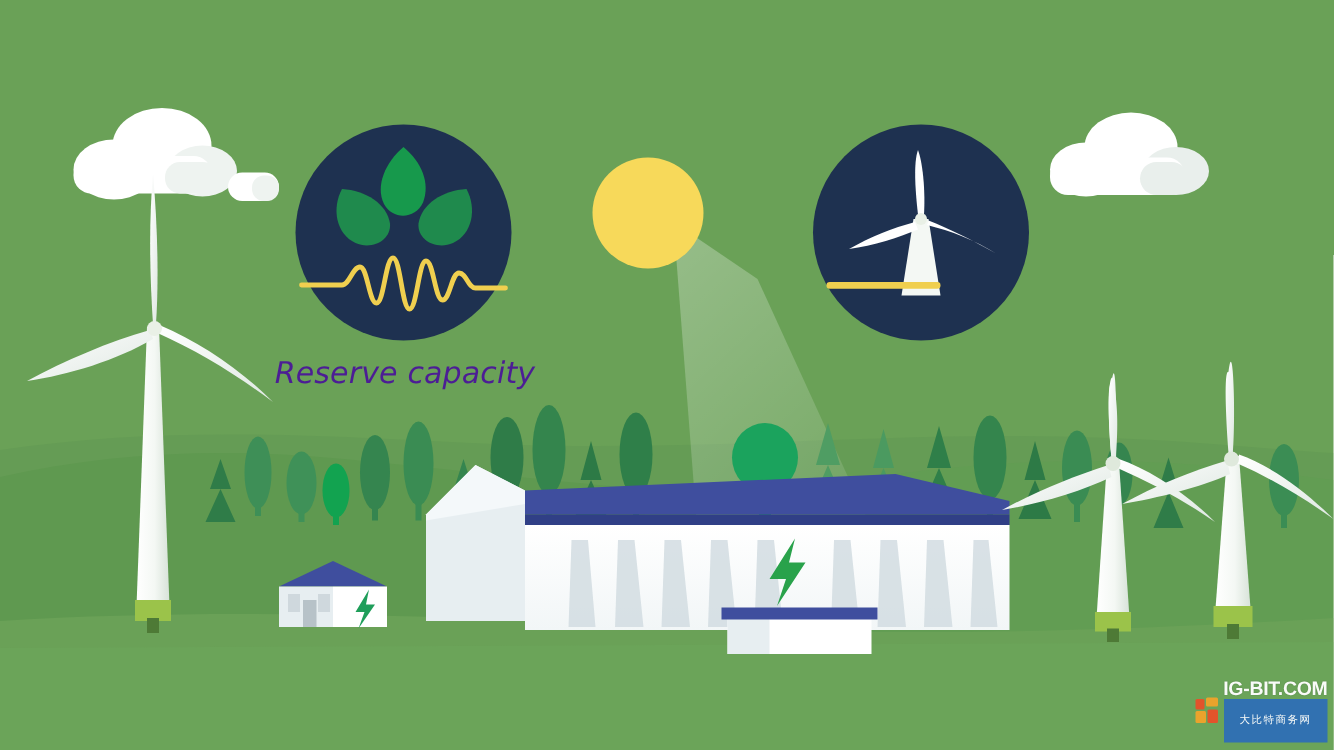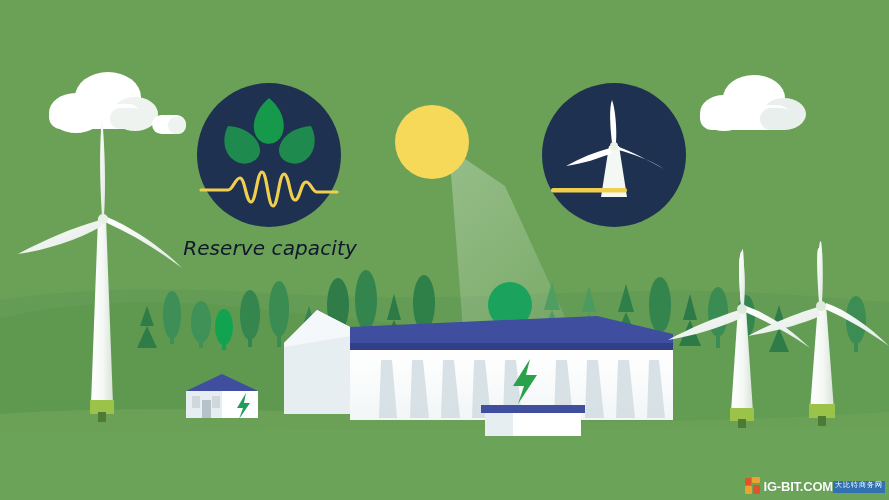--- a/index.html
+++ b/index.html
@@ -19,21 +19,21 @@
   }
   #scene svg.layer {
     position: absolute;
     inset: 0;
     width: 889px;
     height: 500px;
     display: block;
   }
   .label {
     position: absolute;
-    color: #0f172a;
+    color: #4c1d95;
     font-family: "DejaVu Sans", sans-serif;
     font-style: italic;
     font-size: 20px;
     line-height: 1.22;
     letter-spacing: 0.1px;
     text-align: center;
     white-space: pre-line;
     user-select: none;
   }
   #label-reserve {
@@ -66,39 +66,39 @@
     position: absolute;
     display: block;
     border-radius: 1px;
   }
   #watermark .wm-mark i.a { left: 0;   top: 1px;  width: 6px; height: 7px; background: #e8502a; }
   #watermark .wm-mark i.b { left: 7px; top: 0;    width: 8px; height: 6px; background: #f0a32b; }
   #watermark .wm-mark i.c { left: 0;   top: 9px;  width: 7px; height: 8px; background: #f0a32b; }
   #watermark .wm-mark i.d { left: 8px; top: 8px;  width: 7px; height: 9px; background: #e8502a; }
   #watermark .wm-text {
     display: flex;
-    flex-direction: row;
+    flex-direction: column;
     line-height: 1;
   }
   #watermark .wm-domain {
     font-family: "Liberation Sans", sans-serif;
     font-weight: bold;
     font-size: 13px;
     color: #ffffff;
     letter-spacing: -0.2px;
     text-shadow: 0 0 1px rgba(0,0,0,.25);
   }
   #watermark .wm-sub {
     margin-top: 1px;
     background: #2f6fb5;
     color: #ffffff;
     font-family: "DejaVu Sans", sans-serif;
     font-size: 7px;
     letter-spacing: 1px;
-    padding: 1px 2px;
+    padding: 11px 2px;
     text-align: center;
   }
 </style>
 </head>
 <body>
 
 <div id="scene">
 
   <svg class="layer" viewBox="0 0 889 500" xmlns="http://www.w3.org/2000/svg">
     <defs>

